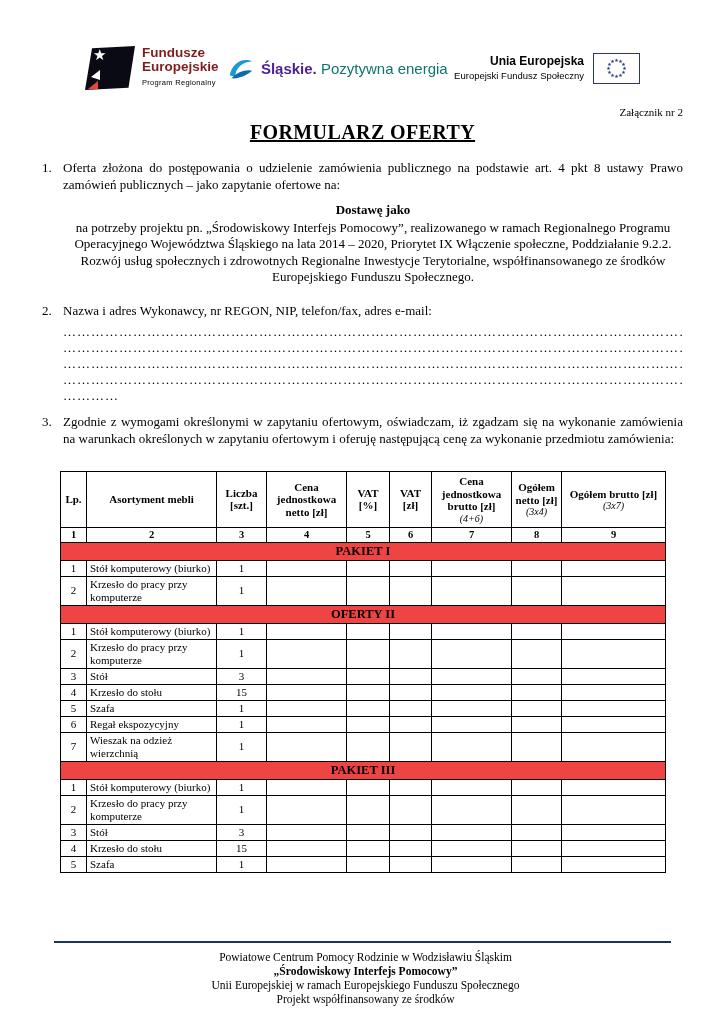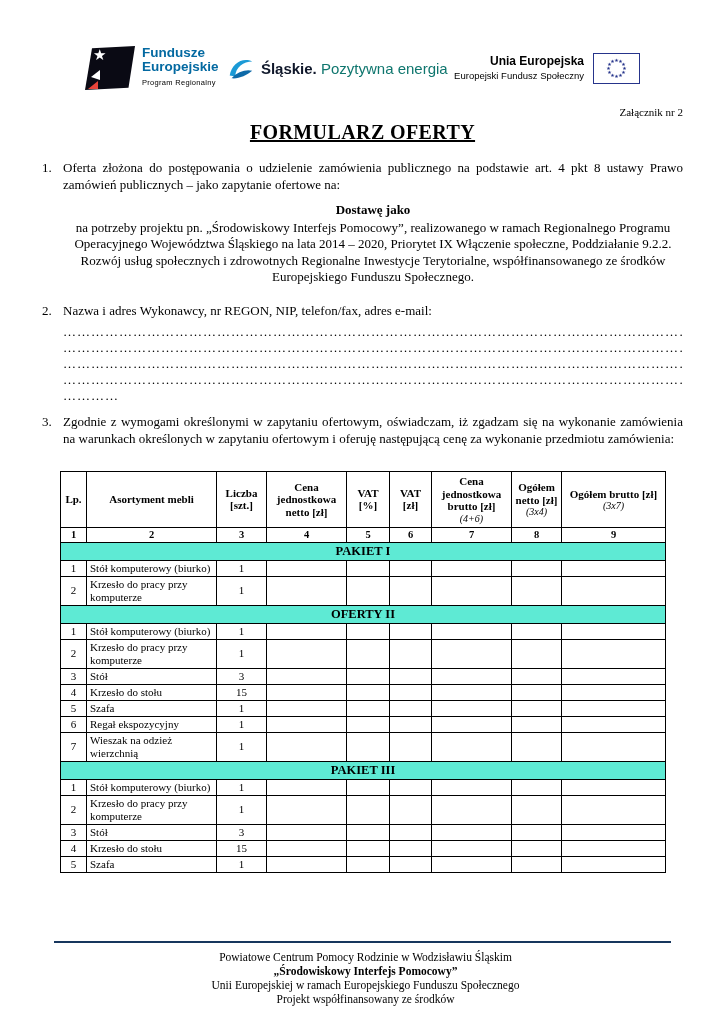--- a/index.html
+++ b/index.html
@@ -19,27 +19,27 @@
   }
   .logo-fe { display:flex; align-items:center; gap:7px; }
   .fe-mark { position:relative; width:50px; height:44px; background:#0a0a14;
     clip-path:polygon(14% 5%, 100% 0, 87% 95%, 0 100%); flex:none; }
   .fe-star { position:absolute; left:8px; top:1px; color:#fff; font-size:15px; line-height:15px; }
   .fe-white-tri { position:absolute; left:6px; bottom:10px; width:0; height:0;
     border-right:9px solid #fff; border-top:7px solid transparent; border-bottom:3px solid transparent; }
   .fe-red-tri { position:absolute; left:3px; bottom:1px; width:0; height:0;
     border-right:10px solid #e8443a; border-top:8px solid transparent; }
   .fe-text { line-height:14px; }
-  .fe-l1 { font-size:13.5px; font-weight:bold; color:#0369a1; }
+  .fe-l1 { font-size:13.5px; font-weight:bold; color:#7f1d1d; }
   .fe-sub { font-size:7.5px; color:#000; margin-top:2px; letter-spacing:0.3px; }
 
   .logo-sl { display:flex; align-items:center; gap:6px; }
   .sl-icon { width:30px; height:30px; flex:none; }
   .sl-text { font-size:15px; }
-  .sl-bold { font-weight:bold; color:#0f172a; }
+  .sl-bold { font-weight:bold; color:#4c1d95; }
   .sl-rest { color:#0f766e; }
 
   .logo-ue { display:flex; align-items:center; gap:9px; }
   .ue-text { text-align:right; line-height:13px; }
   .ue-l1 { font-size:12px; font-weight:bold; }
   .ue-l2 { font-size:9.5px; margin-top:1px; }
   .ue-flag { width:47px; height:31px; flex:none; }
   .ue-flag text { font-size:5px; fill:#26348b; text-anchor:middle; }
 
   
@@ -63,21 +63,21 @@
     white-space:nowrap; overflow:hidden; height:16px; }
 
   
   .offer-table { border-collapse:collapse; table-layout:fixed;
     width:605px; margin:24px 0 0 18px; }
   .offer-table th, .offer-table td { border:1px solid #000; padding:1px 3px;
     vertical-align:middle; overflow:hidden; }
   .offer-table th { font-size:11px; font-weight:bold; text-align:center; line-height:12.5px; padding:3px 2px; }
   .hnote { font-style:italic; font-weight:normal; font-size:10px; line-height:11px; }
   .cnum { font-size:10.5px; font-weight:bold; text-align:center; line-height:12px; padding:0 2px; }
-  .pakiet { background:#5eead4; font-weight:bold; text-align:center;
+  .pakiet { background:#ef4444; font-weight:bold; text-align:center;
     font-size:12.5px; line-height:15px; }
   .lp-cell { font-size:11px; text-align:center; line-height:13px; }
   .name-cell { font-size:11px; text-align:left; line-height:13px; padding-left:4px; }
   .qty-cell { font-size:11px; text-align:center; line-height:13px; }
   .empty-cell { font-size:11px; line-height:13px; }
 
   
   .footer { position:absolute; left:0; right:0; bottom:18px; }
   .footer-rule { width:617px; margin:0 auto 7px auto; border-top:2px solid #17365d; }
   .f-line { text-align:center; font-size:11.5px; line-height:14px;padding-left:6px; }

